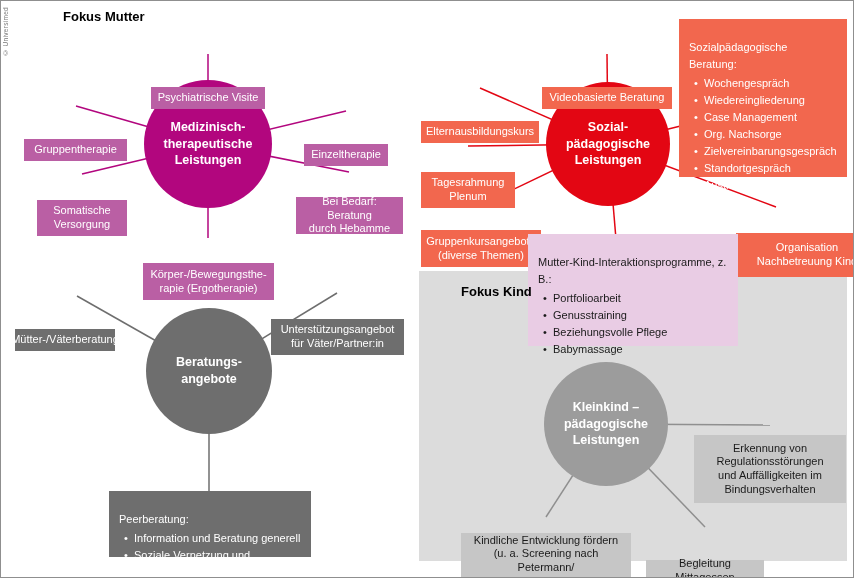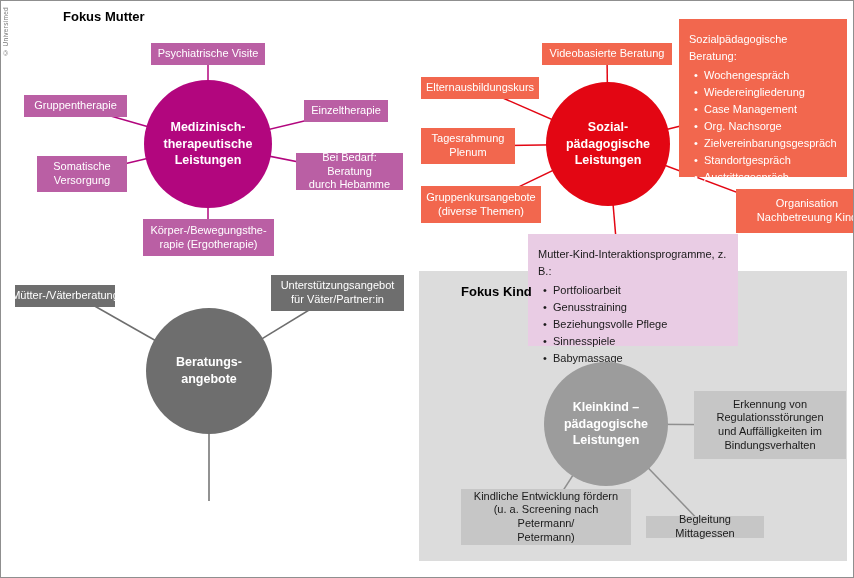--- a/index.html
+++ b/index.html
@@ -5,34 +5,34 @@
   html,body { margin:0; padding:0; background:#fff; font-family:"Liberation Sans", sans-serif; }
   .canvas { position:relative; width:854px; height:578px; background:#ffffff;
             border:1px solid #8f8f8f; box-sizing:border-box; overflow:hidden; }
   .credit { position:absolute; left:1px; top:6px; writing-mode:vertical-rl; transform:rotate(180deg);
             font-size:6.5px; color:#777; letter-spacing:0.3px; }
   .section-label { position:absolute; font-size:13px; font-weight:bold; color:#000; z-index:3;padding-left:32px; }
   .kind-bg { position:absolute; left:418px; top:270px; width:428px; height:290px; background:#dcdcdc; z-index:0; }
   svg.connectors { position:absolute; left:0; top:0; z-index:1; }
   .node, .circle, .bullet-box { z-index:2; }
   .node { position:absolute; display:flex; align-items:center; justify-content:center; text-align:center;
-          font-size:11px; line-height:1.25; white-space:pre-line; padding:2px 6px; box-sizing:border-box; }
+          font-size:11px; line-height:1.25; white-space:pre-line; padding:2px 6px; box-sizing:border-box;margin-top:44px; }
   .purple   { background:#ba5fa4; color:#fff; }
   .orange   { background:#f2674e; color:#fff; }
   .darkgray { background:#6e6e6e; color:#fff; }
   .lightgray{ background:#c6c6c6; color:#1a1a1a; }
   .pink     { background:#e9cce4; color:#1a1a1a; }
   .circle { position:absolute; border-radius:50%; display:flex; align-items:center; justify-content:center;
             text-align:center; color:#fff; font-weight:bold; font-size:12.5px; line-height:1.35;
             white-space:pre-line; box-sizing:border-box; }
   .c-magenta { background:#b2067e; }
   .c-red     { background:#e30613; }
   .c-dgray   { background:#6e6e6e; }
   .c-mgray   { background:#9c9c9c; }
-  .bullet-box { position:absolute; font-size:11px; line-height:1.55; padding:12px 10px 8px 10px; box-sizing:border-box; }
+  .bullet-box { position:absolute; font-size:11px; line-height:1.55; padding:20px 10px 8px 10px; box-sizing:border-box; }
   .bullet-box .bb-title { white-space:pre-line; }
   .bullet-box ul { margin:2px 0 0 0; padding:0 0 0 15px; list-style:none; }
   .bullet-box li { position:relative; }
   .bullet-box li::before { content:"•"; position:absolute; left:-10px; }
 </style>
 </head>
 <body>
 
 <div class="canvas">
 
@@ -116,32 +116,38 @@
       <li>Austrittsgespräch</li>
     </ul>
   </div>
 
   <div class="bullet-box pink" style="left:527px; top:233px; width:210px; height:112px;">
     <div class="bb-title">Mutter-Kind-Interaktionsprogramme, z. B.:</div>
     <ul>
       <li>Portfolioarbeit</li>
       <li>Genusstraining</li>
       <li>Beziehungsvolle Pflege</li>
-      <li>Sinnesspiele</li>
       <li>Babymassage</li>
     </ul>
   </div>
 
   <div class="circle c-dgray" style="left:145px; top:307px; width:126px; height:126px;">Beratungs-
 angebote</div>
 
   <div class="node darkgray" style="left:14px; top:284px; width:100px; height:22px;">Mütter-/Väterberatung</div>
   <div class="node darkgray" style="left:270px; top:274px; width:133px; height:36px;">Unterstützungsangebot
 für Väter/Partner:in</div>
 
+  <div class="bullet-box darkgray" style="left:108px; top:490px; width:202px; height:66px;">
+    <div class="bb-title">Peerberatung:</div>
+    <ul>
+      <li>Information und Beratung generell</li>
+      <li>Soziale Vernetzung und Nachsorge</li>
+    </ul>
+  </div>
 
   <div class="circle c-mgray" style="left:543px; top:361px; width:124px; height:124px;">Kleinkind –
 pädagogische
 Leistungen</div>
 
   <div class="node lightgray" style="left:693px; top:390px; width:152px; height:68px;">Erkennung von
 Regulationsstörungen
 und Auffälligkeiten im
 Bindungsverhalten</div>
   <div class="node lightgray" style="left:460px; top:488px; width:170px; height:56px;">Kindliche Entwicklung fördern

